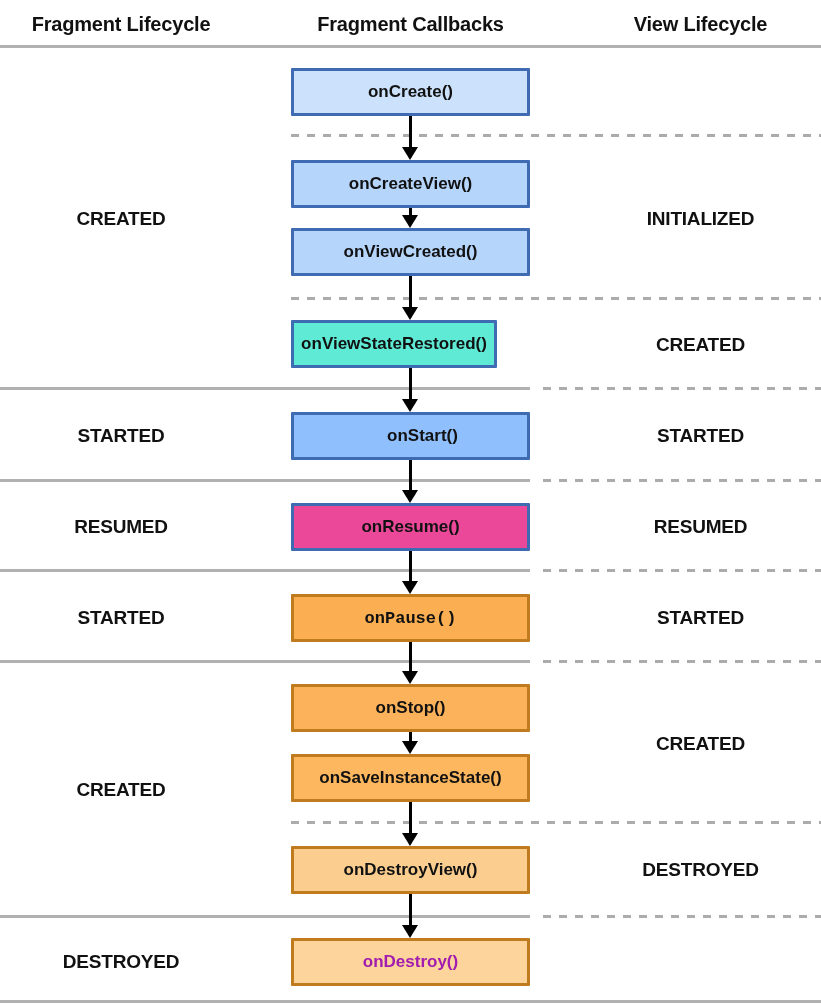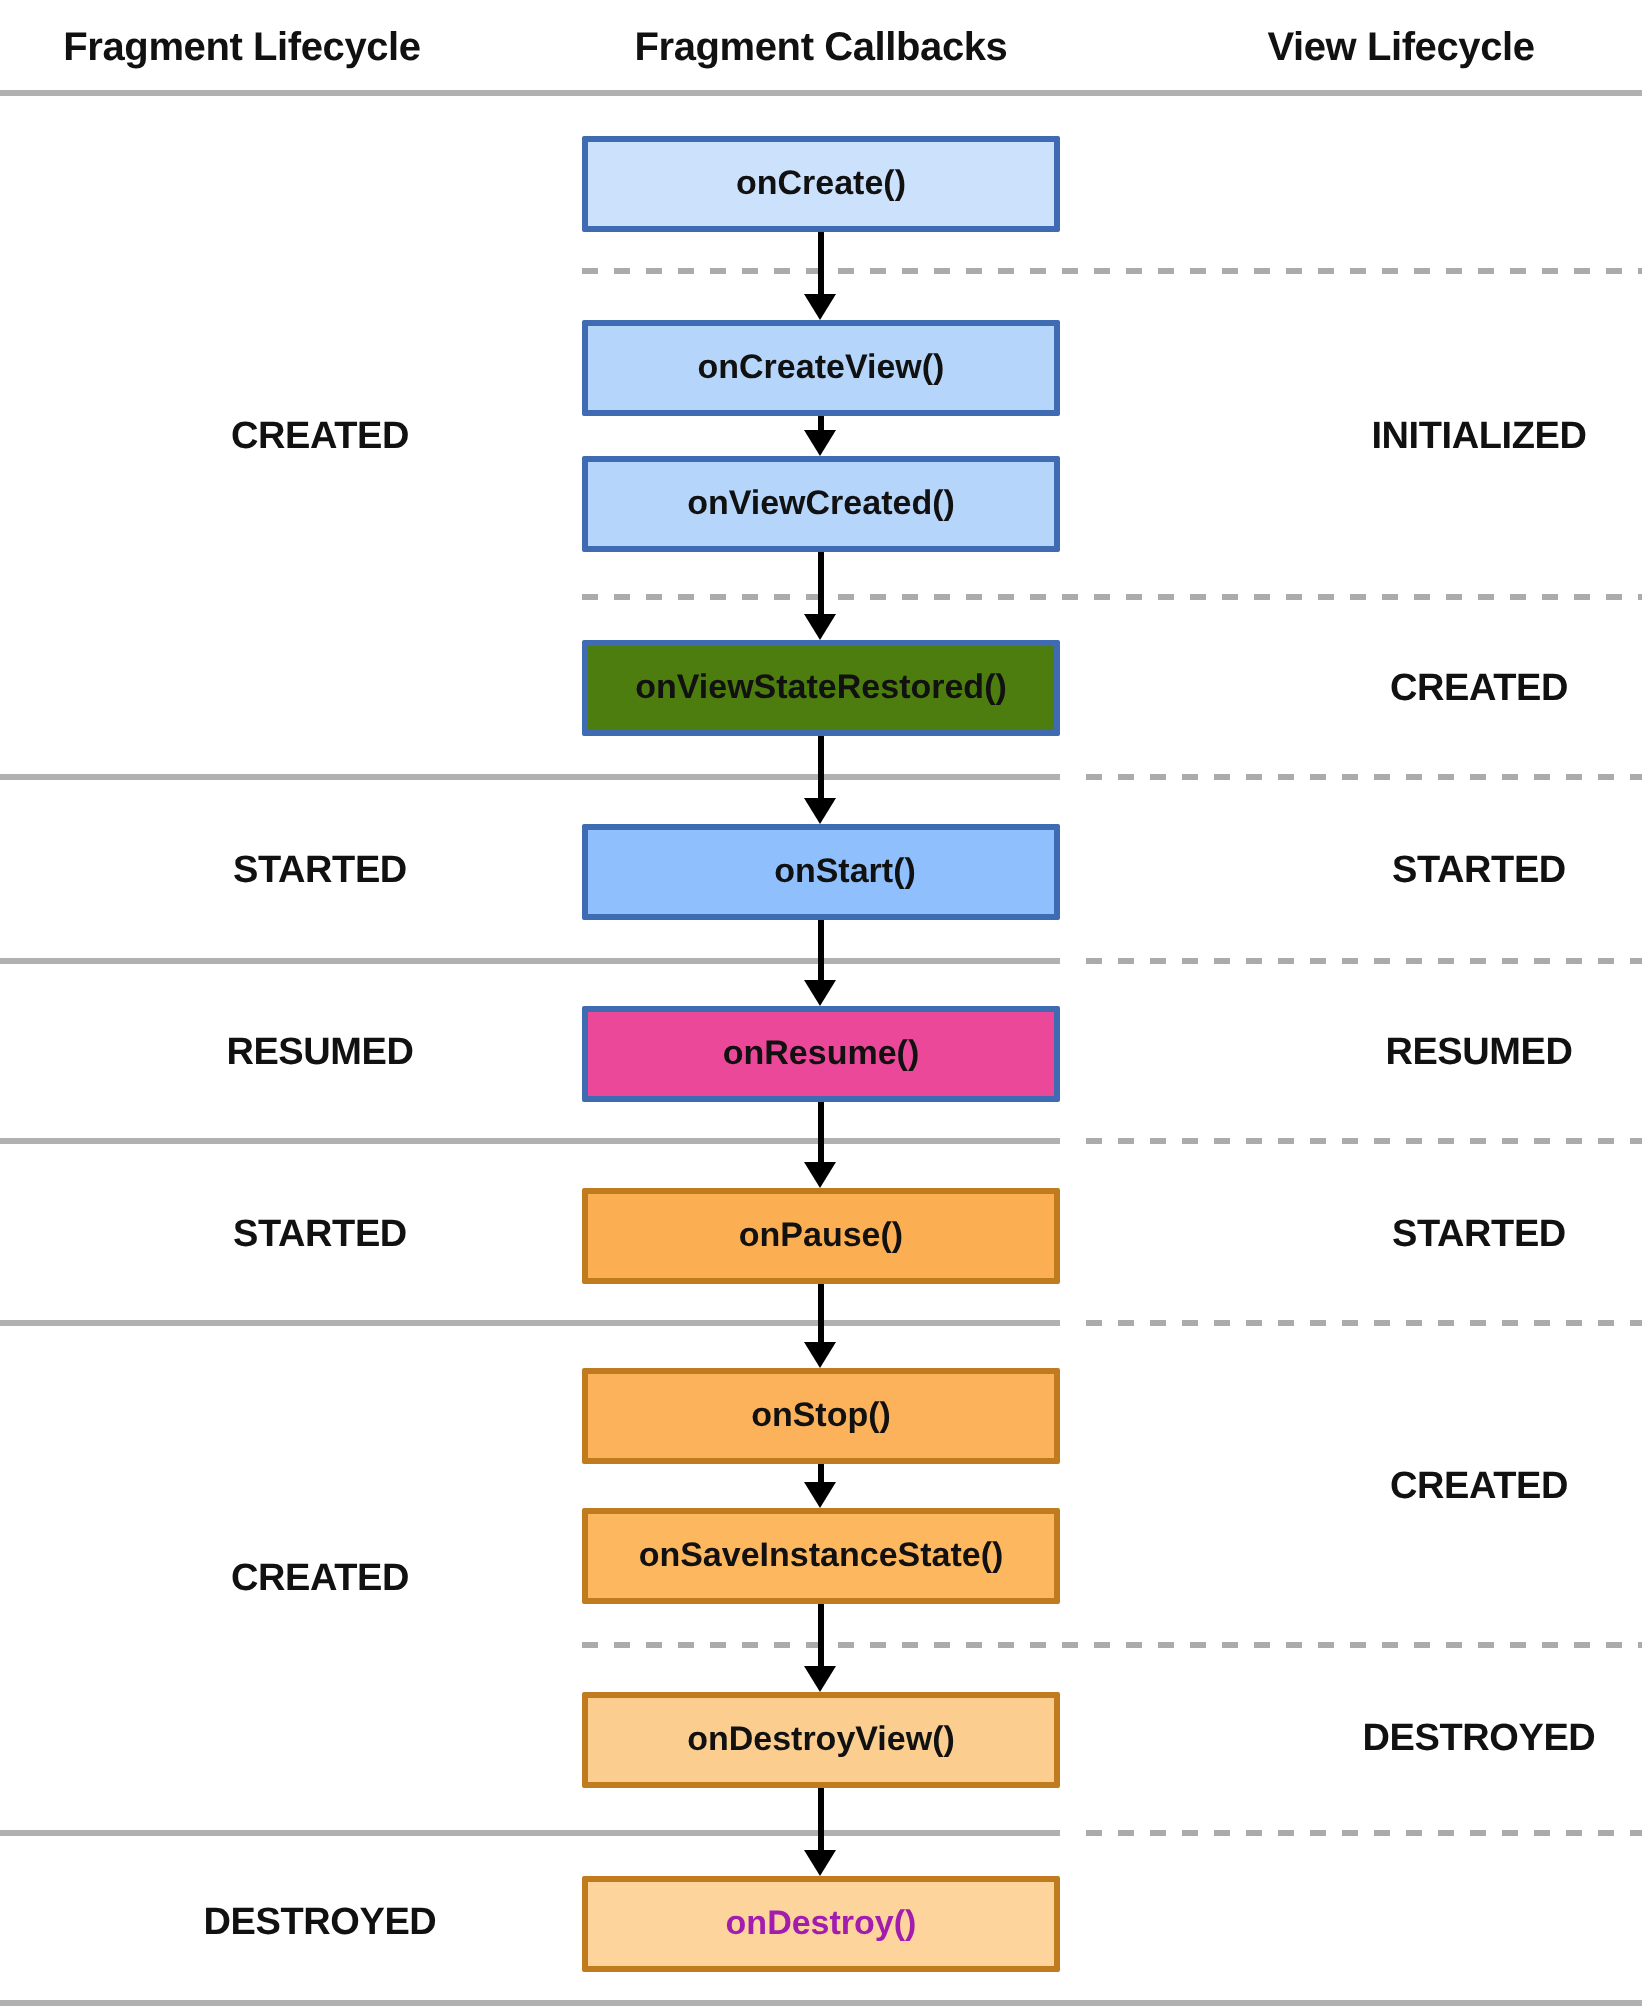--- a/index.html
+++ b/index.html
@@ -12,21 +12,20 @@
     font-size:20px; font-weight:bold; color:#111; text-align:center;
     letter-spacing:-0.2px;
   }
   .col-title.left { left:0; width:242px; }
   .col-title.mid  { left:291px; width:239px; }
   .col-title.right{ left:580px; width:241px; }
   .state-label {
     position:absolute; height:26px; line-height:26px;
     font-size:19px; font-weight:bold; color:#111; text-align:center;
     letter-spacing:-0.2px;
-    padding-left:39px;
   }
   .cb-box {
     position:absolute; box-sizing:border-box;
     border-radius:1px; border:3px solid;
     display:flex; align-items:center; justify-content:center;
     font-size:17px; font-weight:bold; color:#111;
   }
   .sep { position:absolute; height:3px; }
   .arrow-shaft { position:absolute; width:3px; background:#000; }
   .arrow-head {
@@ -105,30 +104,30 @@
   <div id="layer-boxes">
       <div class="cb-box" style="left: 291px; top: 68px; width: 239px; height: 48px; background: rgb(204, 226, 252); border-color: rgb(63, 107, 179); color: rgb(17, 17, 17);">
         <span>onCreate()</span>
       </div>
       <div class="cb-box" style="left: 291px; top: 160px; width: 239px; height: 48px; background: rgb(181, 213, 251); border-color: rgb(63, 107, 179); color: rgb(17, 17, 17);">
         <span>onCreateView()</span>
       </div>
       <div class="cb-box" style="left: 291px; top: 228px; width: 239px; height: 48px; background: rgb(181, 213, 251); border-color: rgb(63, 107, 179); color: rgb(17, 17, 17);">
         <span>onViewCreated()</span>
       </div>
-      <div class="cb-box" style="left: 291px; top: 320px; width: 239px; height: 48px; background: #4d7c0f; border-color: rgb(63, 107, 179); color: rgb(17, 17, 17);">
+      <div class="cb-box" style="left: 291px; top: 320px; width: 206px; height: 48px; background: #5eead4; border-color: rgb(63, 107, 179); color: rgb(17, 17, 17);">
         <span>onViewStateRestored()</span>
       </div>
       <div class="cb-box" style="left: 291px; top: 412px; width: 239px; height: 48px; background: rgb(143, 191, 252); border-color: rgb(63, 107, 179); color: rgb(17, 17, 17); padding-left: 24px;">
         <span>onStart()</span>
       </div>
       <div class="cb-box" style="left: 291px; top: 503px; width: 239px; height: 48px; background: #ec4899; border-color: rgb(63, 107, 179); color: rgb(17, 17, 17);">
         <span>onResume()</span>
       </div>
-      <div class="cb-box" style="left: 291px; top: 594px; width: 239px; height: 48px; background: rgb(252, 175, 82); border-color: rgb(191, 123, 30); color: rgb(17, 17, 17);">
+      <div class="cb-box" style="left: 291px; top: 594px; width: 239px; height: 48px; background: rgb(252, 175, 82); border-color: rgb(191, 123, 30); color: rgb(17, 17, 17); font-family: Liberation Mono, monospace;">
         <span>onPause()</span>
       </div>
       <div class="cb-box" style="left: 291px; top: 684px; width: 239px; height: 48px; background: rgb(252, 178, 90); border-color: rgb(191, 123, 30); color: rgb(17, 17, 17);">
         <span>onStop()</span>
       </div>
       <div class="cb-box" style="left: 291px; top: 754px; width: 239px; height: 48px; background: rgb(252, 183, 95); border-color: rgb(191, 123, 30); color: rgb(17, 17, 17);">
         <span>onSaveInstanceState()</span>
       </div>
       <div class="cb-box" style="left: 291px; top: 846px; width: 239px; height: 48px; background: rgb(251, 206, 144); border-color: rgb(191, 123, 30); color: rgb(17, 17, 17);">
         <span>onDestroyView()</span>

